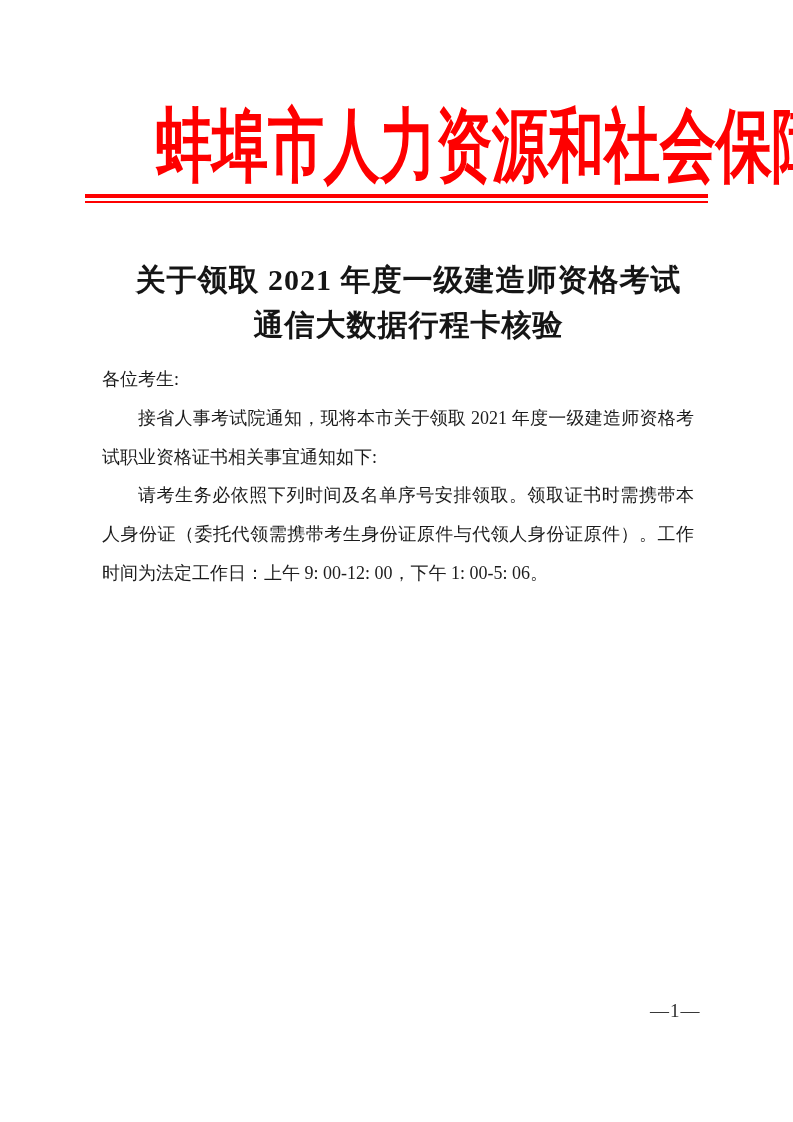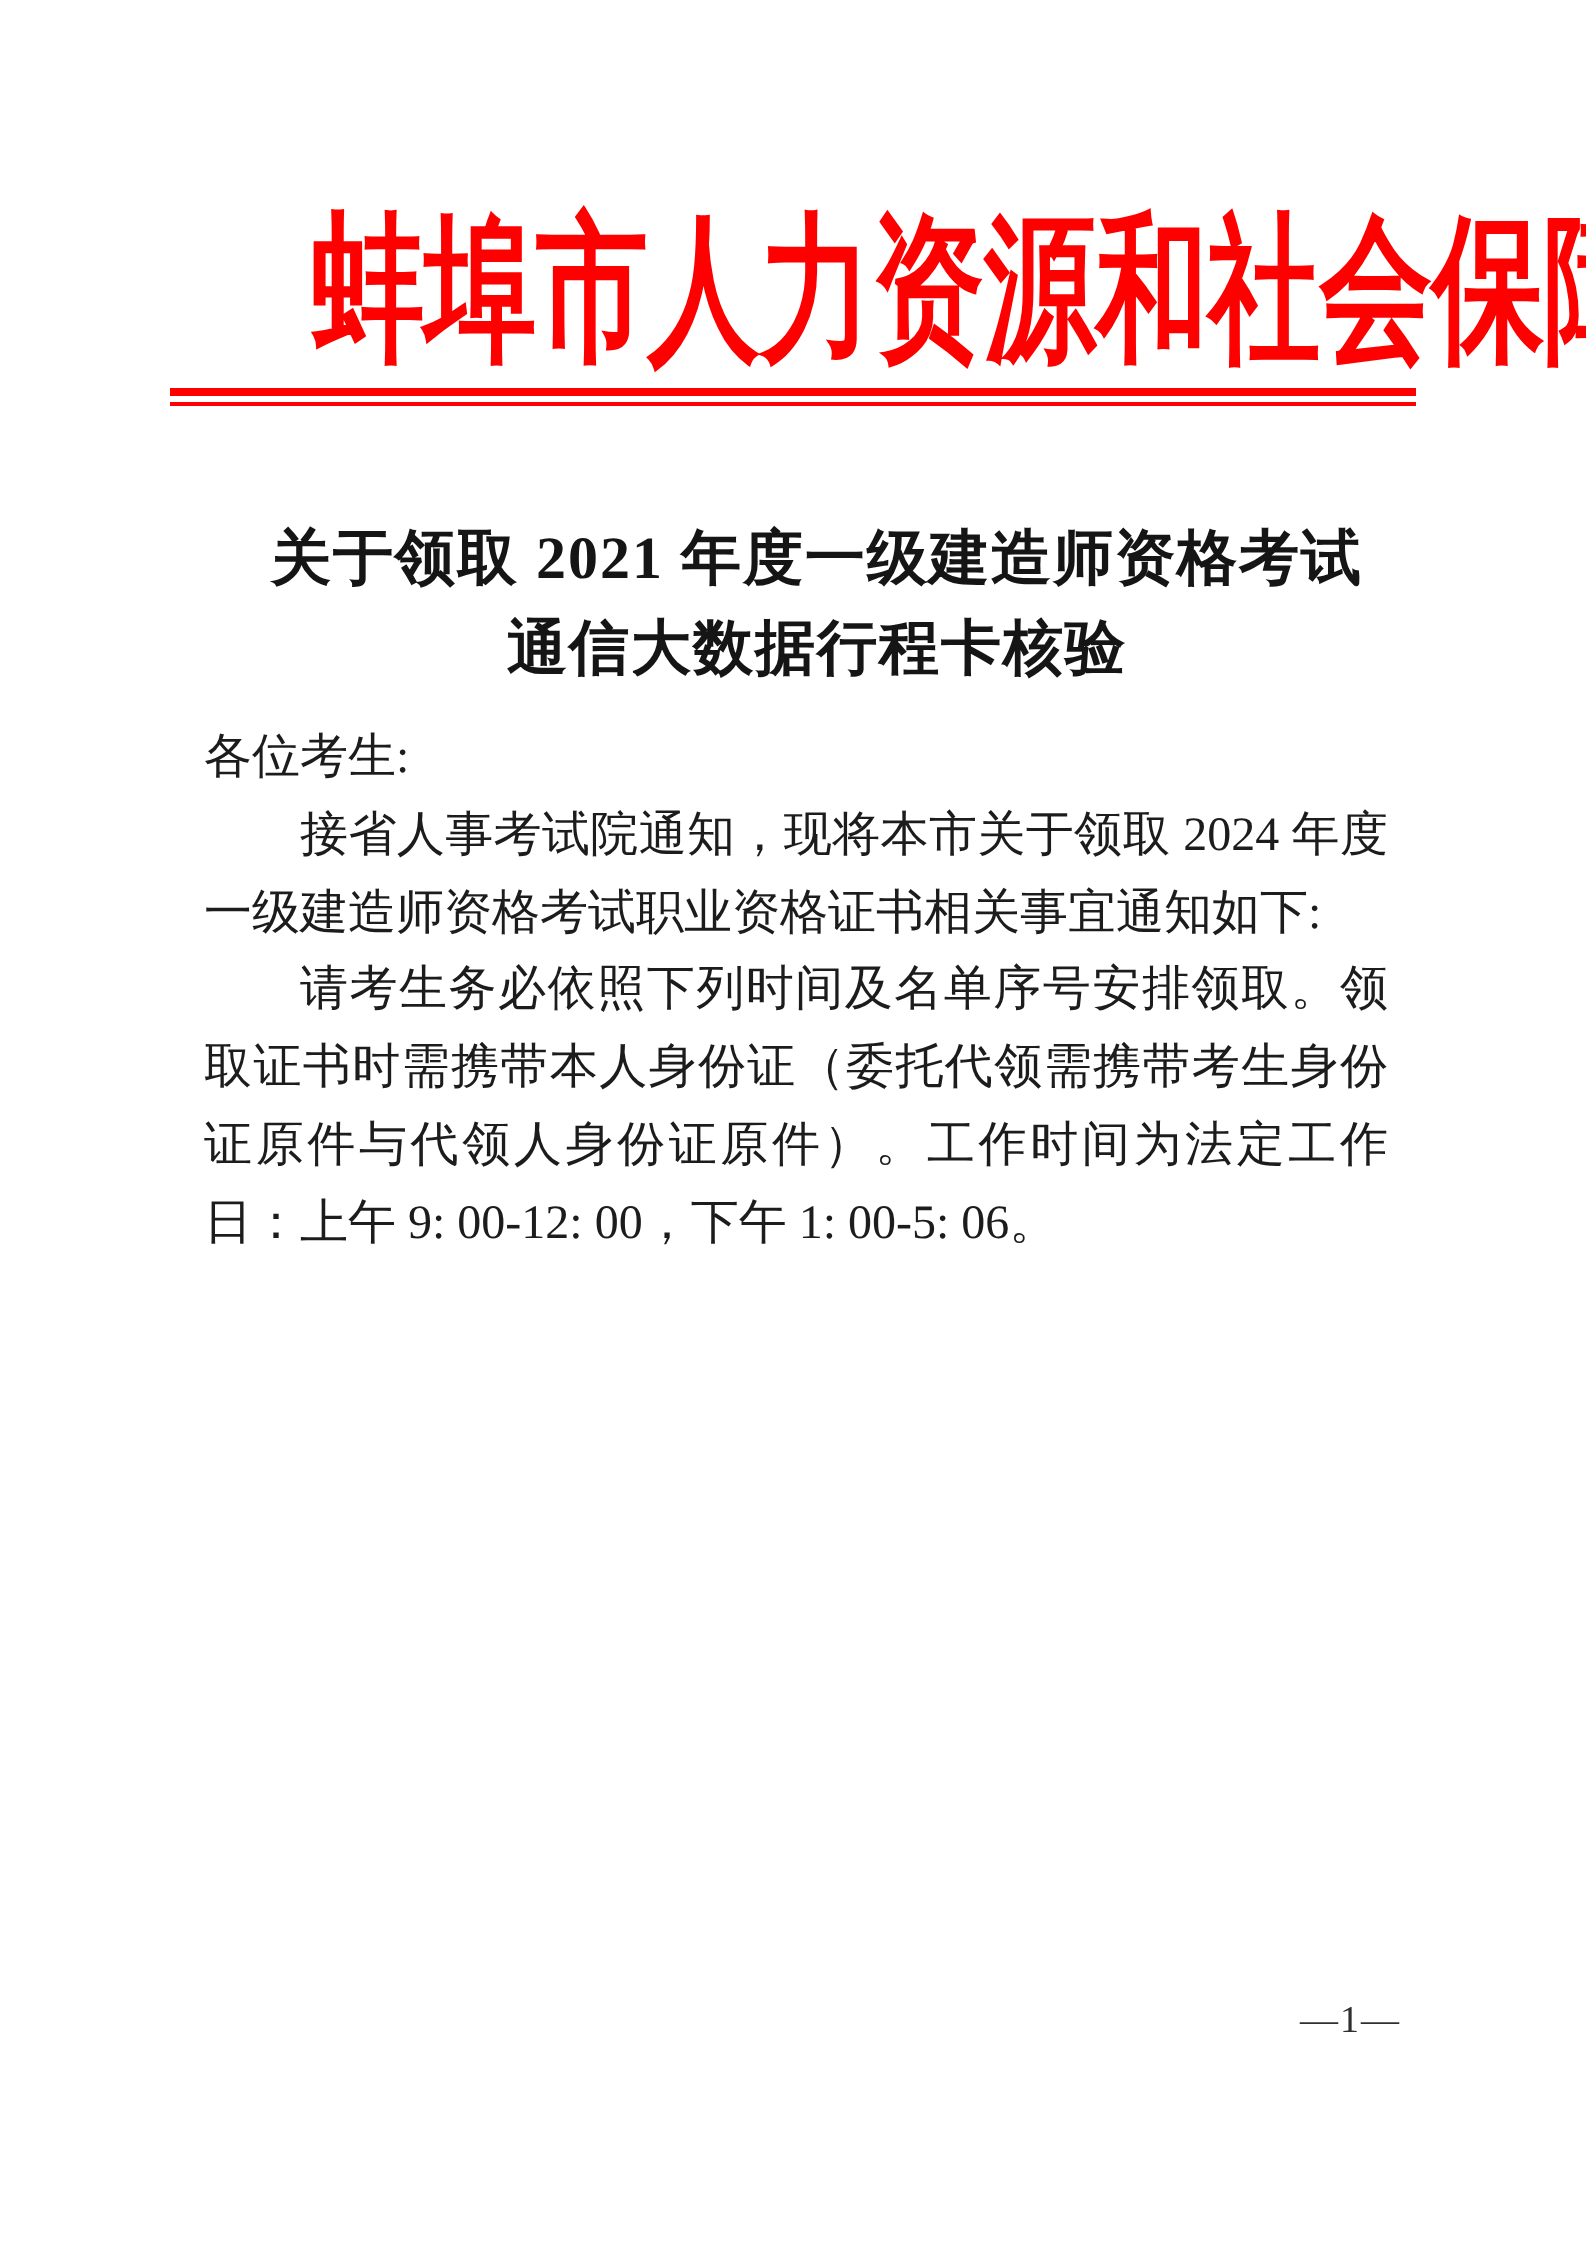--- a/index.html
+++ b/index.html
@@ -40,21 +40,21 @@
     text-align: center;
     font-weight: bold;
     font-size: 30px; line-height: 45px;
     color: #151515;
     letter-spacing: 1px;
   }
 
   
   .body-text {
     position: absolute; top: 360px; left: 102px; width: 592px;
-    font-size: 24px; line-height: 38.8px;
+    font-size: 18px; line-height: 38.8px;
     text-align: justify;
     color: #1c1c1c;
   }
   .para { text-indent: 2em; }
   .salutation { text-indent: 0; }
 
   
   .page-number {
     position: absolute; top: 1000px; left: 650px;
     font-size: 19px; line-height: 22px;
@@ -72,19 +72,19 @@
   </div>
   <div class="letterhead-rule"></div>
 
   <div class="doc-title">
     <div>关于领取 2021 年度一级建造师资格考试</div>
     <div>通信大数据行程卡核验</div>
   </div>
 
   <div class="body-text">
     <div class="para salutation">各位考生:</div>
-    <div class="para">接省人事考试院通知，现将本市关于领取 2024 年度一级建造师资格考试职业资格证书相关事宜通知如下:</div>
+    <div class="para">接省人事考试院通知，现将本市关于领取 2021 年度一级建造师资格考试职业资格证书相关事宜通知如下:</div>
     <div class="para">请考生务必依照下列时间及名单序号安排领取。领取证书时需携带本人身份证（委托代领需携带考生身份证原件与代领人身份证原件）。工作时间为法定工作日：上午 9: 00-12: 00，下午 1: 00-5: 06。</div>
   </div>
 
   <div class="page-number">—1—</div>
 
 </div>
 
 </body></html>

